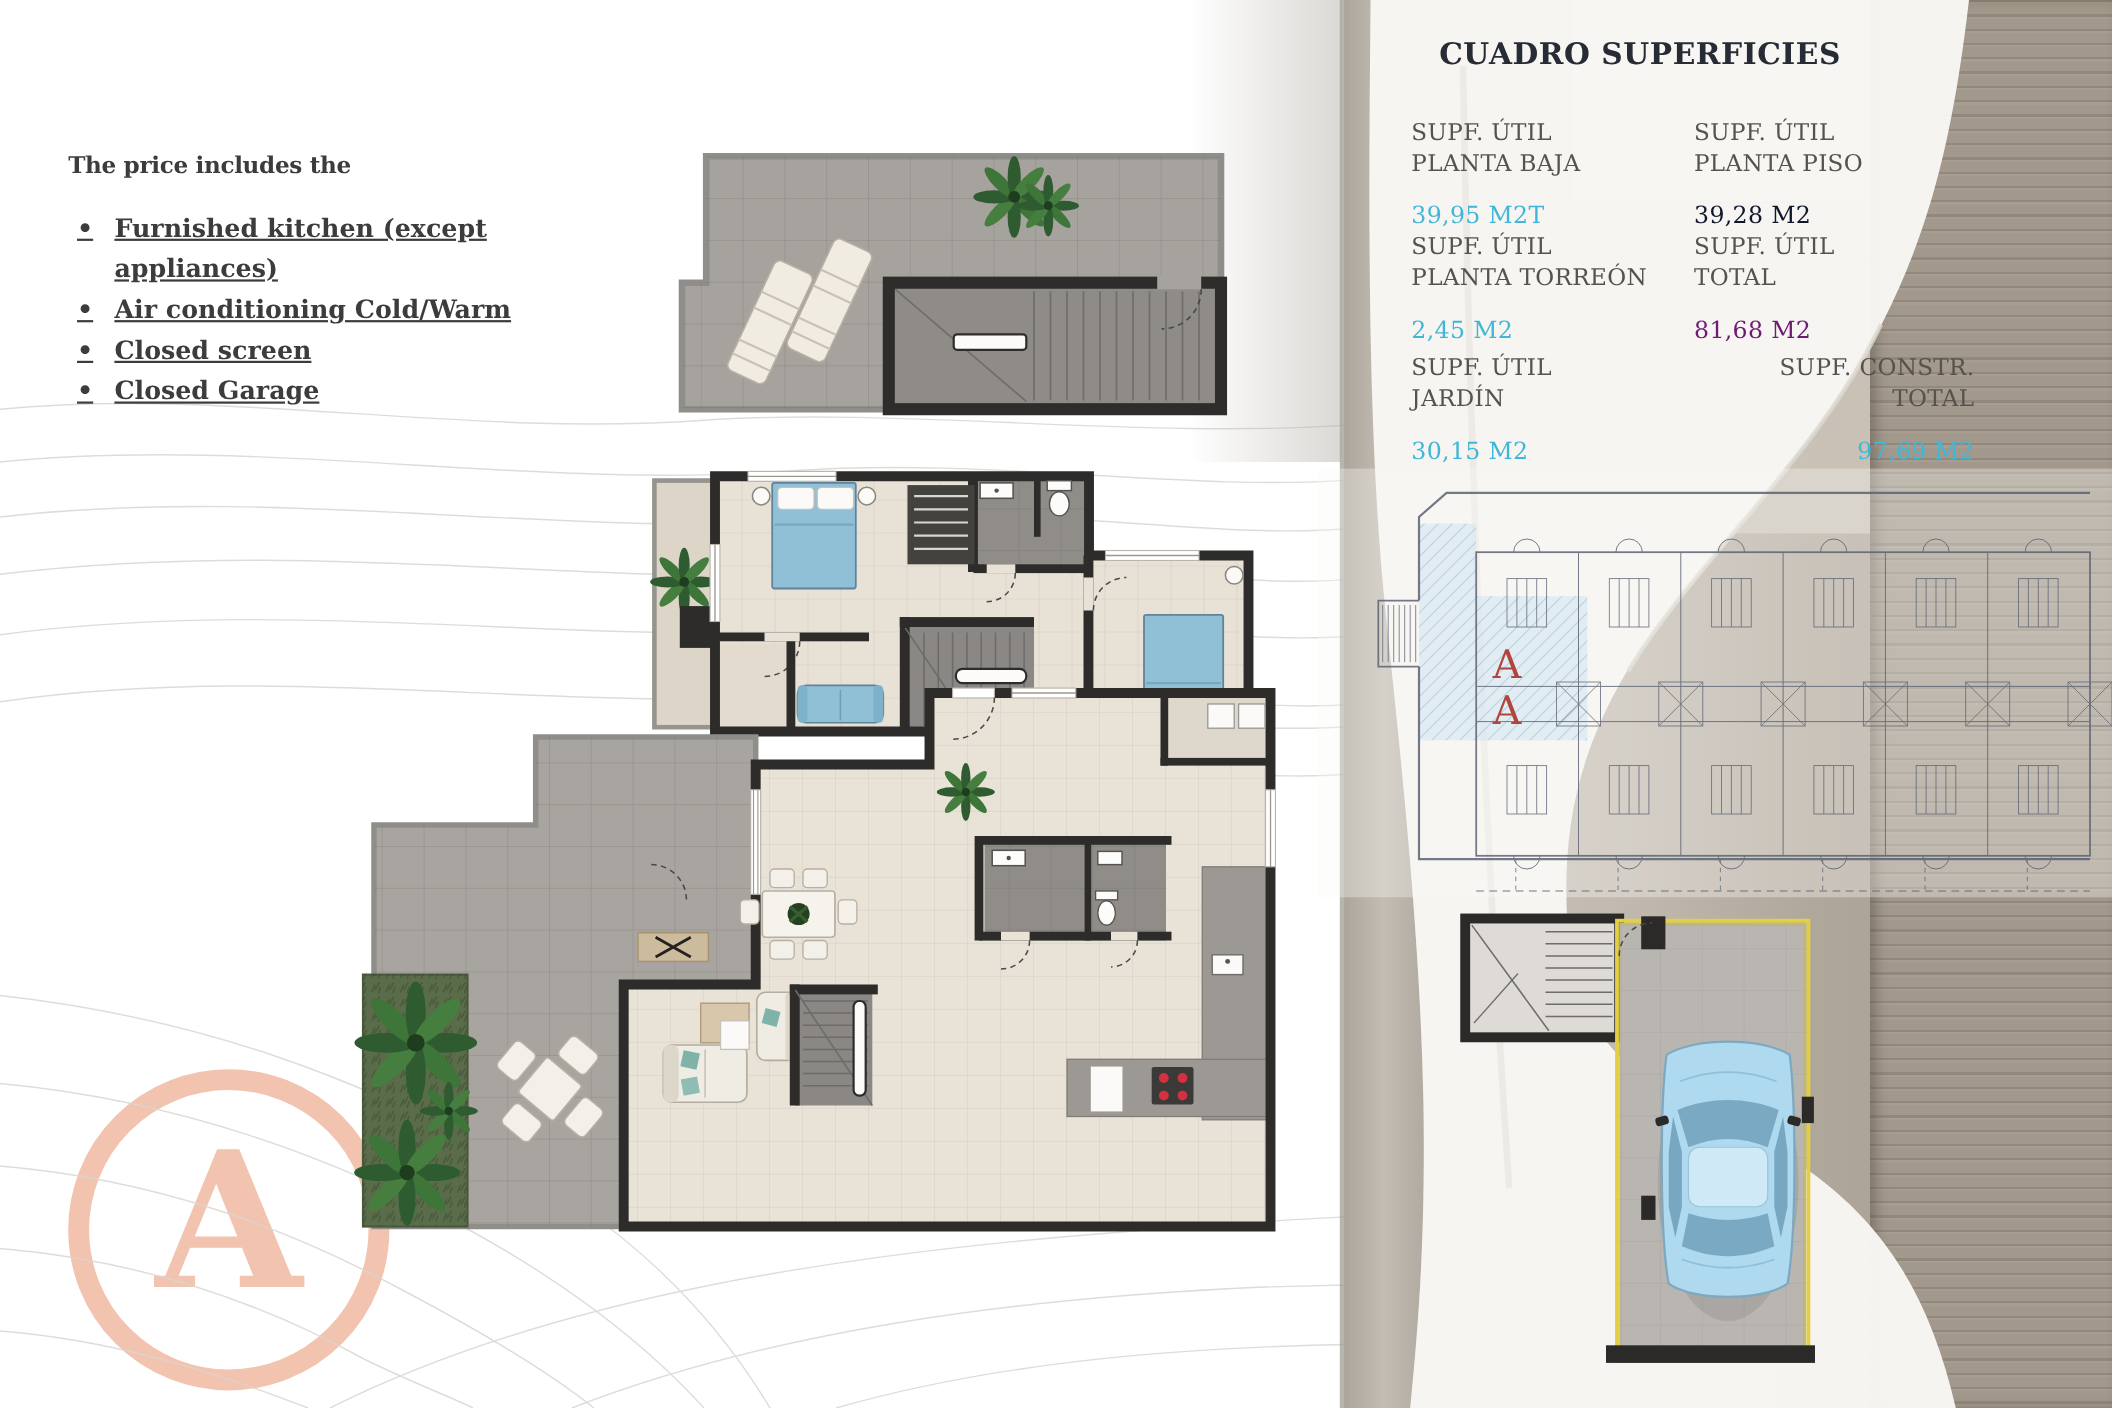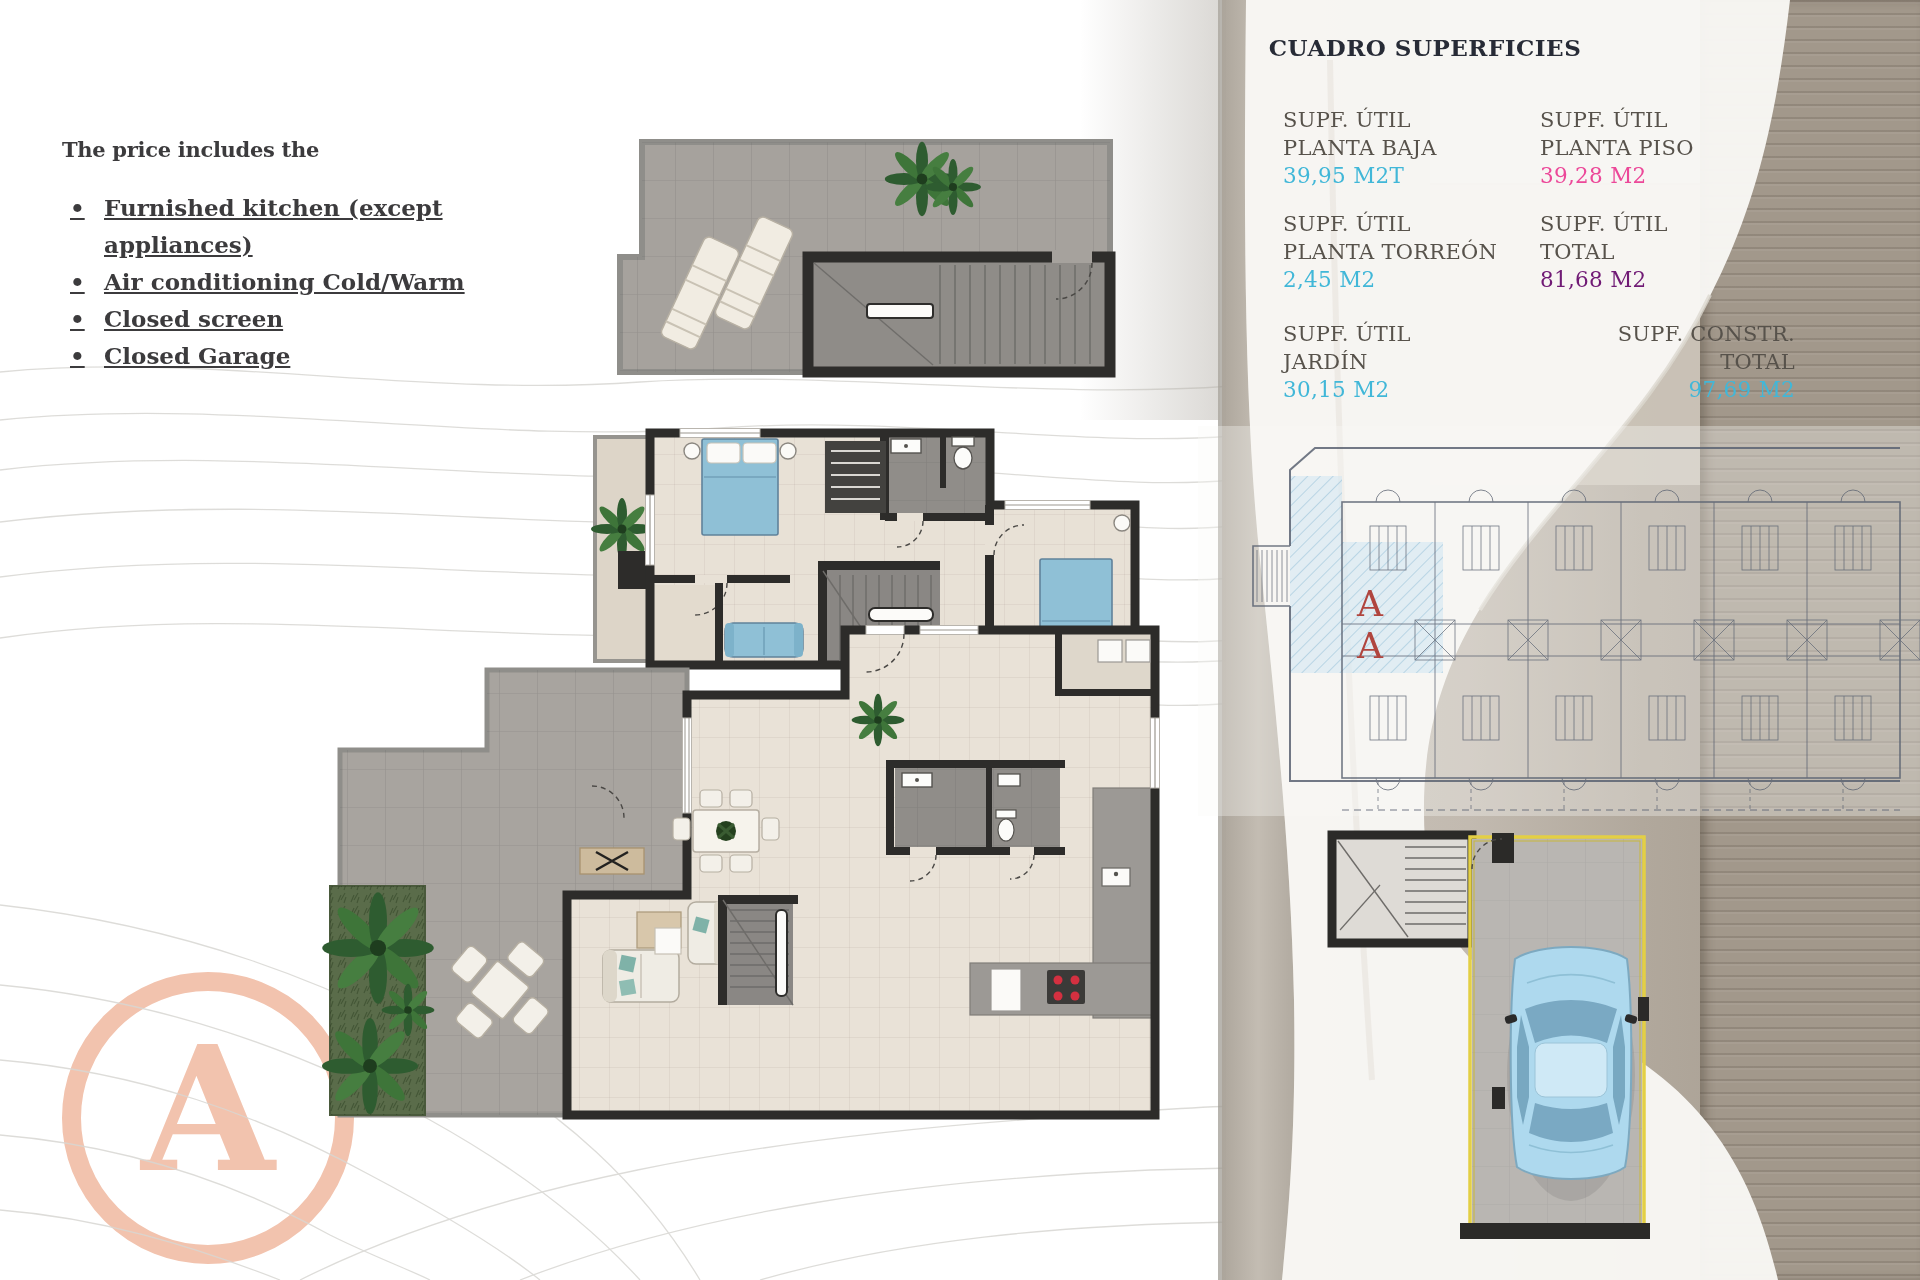--- a/index.html
+++ b/index.html
@@ -7,24 +7,24 @@
        font-family:"DejaVu Serif","Liberation Serif",serif;}
   .abs{position:absolute;}
   
   .left-text{left:62px;top:126px;width:440px;color:#3c3b3d;}
   .lt-title{font-size:21px;font-weight:bold;line-height:47px;letter-spacing:-0.3px;}
   .lt-list{margin:16px 0 0 0;padding:0;list-style:none;text-decoration:underline;}
   .lt-list li{display:flex;font-size:23px;font-weight:bold;line-height:37px;}
   .lt-list li::before{content:"\2022";width:34px;flex:0 0 34px;text-align:left;padding-left:8px;}
   .lt-list li span{display:block;width:372px;}
   
-  .surf-title{left:1235px;top:34px;width:380px;text-align:center;font-size:23px;font-weight:bold;
+  .surf-title{left:1301px;top:34px;width:380px;text-align:center;font-size:27px;font-weight:bold;
               letter-spacing:0.5px;color:#272b36;}
   .surf-cell{width:255px;color:#57524b;font-size:21px;line-height:28px;letter-spacing:0.3px;}
-  .surf-cell .val{margin-top:0;font-size:21.5px;}
+  .surf-cell .val{margin-top:21px;font-size:21.5px;}
   .c0{left:1283px;top:106px;} .c1{left:1540px;top:106px;}
   .c2{left:1283px;top:210px;} .c3{left:1540px;top:210px;}
   .c4{left:1283px;top:320px;} .c5{left:1540px;top:320px;text-align:right;}
   
   .stone-base{left:1225px;top:0;width:695px;height:1280px;
       background:linear-gradient(90deg,#ccc5bc 0%,#c2bab0 35%,#b1a89c 60%,#a1978b 100%);}
   .stone-right{left:1700px;top:0;width:220px;height:1280px;background:#a2988b;
       background-image:repeating-linear-gradient(180deg,rgba(60,50,40,0.16) 0 2px,rgba(255,255,255,0.05) 2px 4px,transparent 4px 13px);
       box-shadow:inset 6px 0 10px rgba(70,60,50,0.35);}
   .stone-top{left:1430px;top:0;width:270px;height:185px;background:#d9d3c9;
@@ -377,21 +377,21 @@
 
 <div class="abs surf-title">CUADRO SUPERFICIES</div>
 <div class="abs surf-cell c0">
   <div>SUPF. ÚTIL</div>
   <div>PLANTA BAJA</div>
   <div class="val" style="color:#41b7d8">39,95 M2T</div>
 </div>
 <div class="abs surf-cell c1">
   <div>SUPF. ÚTIL</div>
   <div>PLANTA PISO</div>
-  <div class="val" style="color:#ec4899">39,28 M2</div>
+  <div class="val" style="color:#0f172a">39,28 M2</div>
 </div>
 <div class="abs surf-cell c2">
   <div>SUPF. ÚTIL</div>
   <div>PLANTA TORREÓN</div>
   <div class="val" style="color:#41b7d8">2,45 M2</div>
 </div>
 <div class="abs surf-cell c3">
   <div>SUPF. ÚTIL</div>
   <div>TOTAL</div>
   <div class="val" style="color:#701a75">81,68 M2</div>

